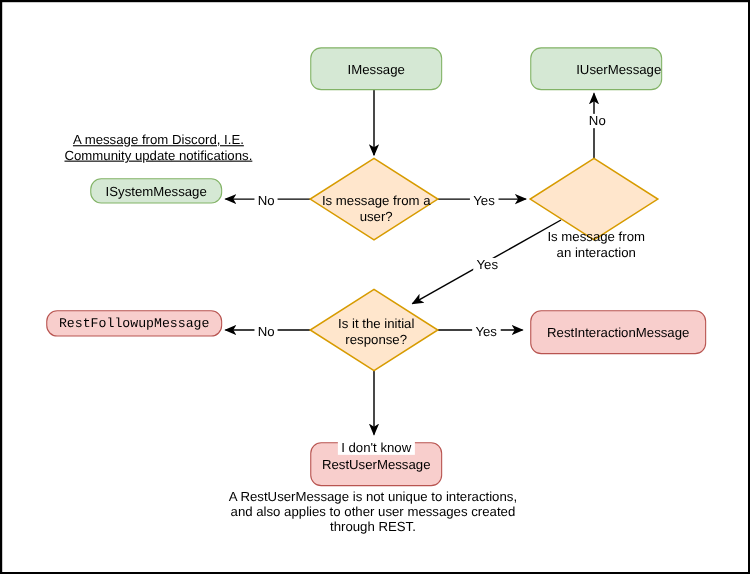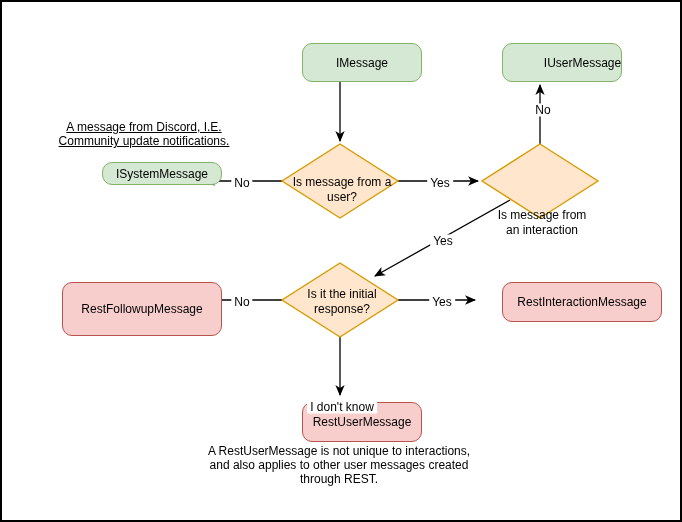--- a/index.html
+++ b/index.html
@@ -35,21 +35,20 @@
   }
   .node {
     position: absolute;
     display: flex;
     align-items: center;
     justify-content: center;
     border-radius: 10px;
     border: 1.5px solid;
     box-sizing: border-box;
     line-height: 14px;
-    margin-left: 20px;
   }
   .node.green {
     background: var(--green-fill, #d5e8d4);
     border-color: var(--green-stroke, #82b366);
   }
   .node.red {
     background: var(--red-fill, #f8cecc);
     border-color: var(--red-stroke, #b85450);
   }
   .diamond-label {
@@ -105,21 +104,21 @@
   </div>
 
   <div class="node green" style="left:480px; top:41px; width:120px; height:39px;padding-left:41px;">
     <span>IUserMessage</span>
   </div>
 
   <div class="node green" style="left:80px; top:160px; width:120px; height:23px;">
     <span>ISystemMessage</span>
   </div>
 
-  <div class="node red" style="left:40px; top:280px; width:160px; height:54px;">
+  <div class="node red" style="left:40px; top:280px; width:160px; height:24px;font-family:Liberation Mono, monospace;">
     <span>RestFollowupMessage</span>
   </div>
 
   <div class="node red" style="left:480px; top:280px; width:160px; height:40px;">
     <span>RestInteractionMessage</span>
   </div>
 
   <div class="node red" style="left:280px; top:400px; width:120px; height:40px;">
     <span>RestUserMessage</span>
   </div>

